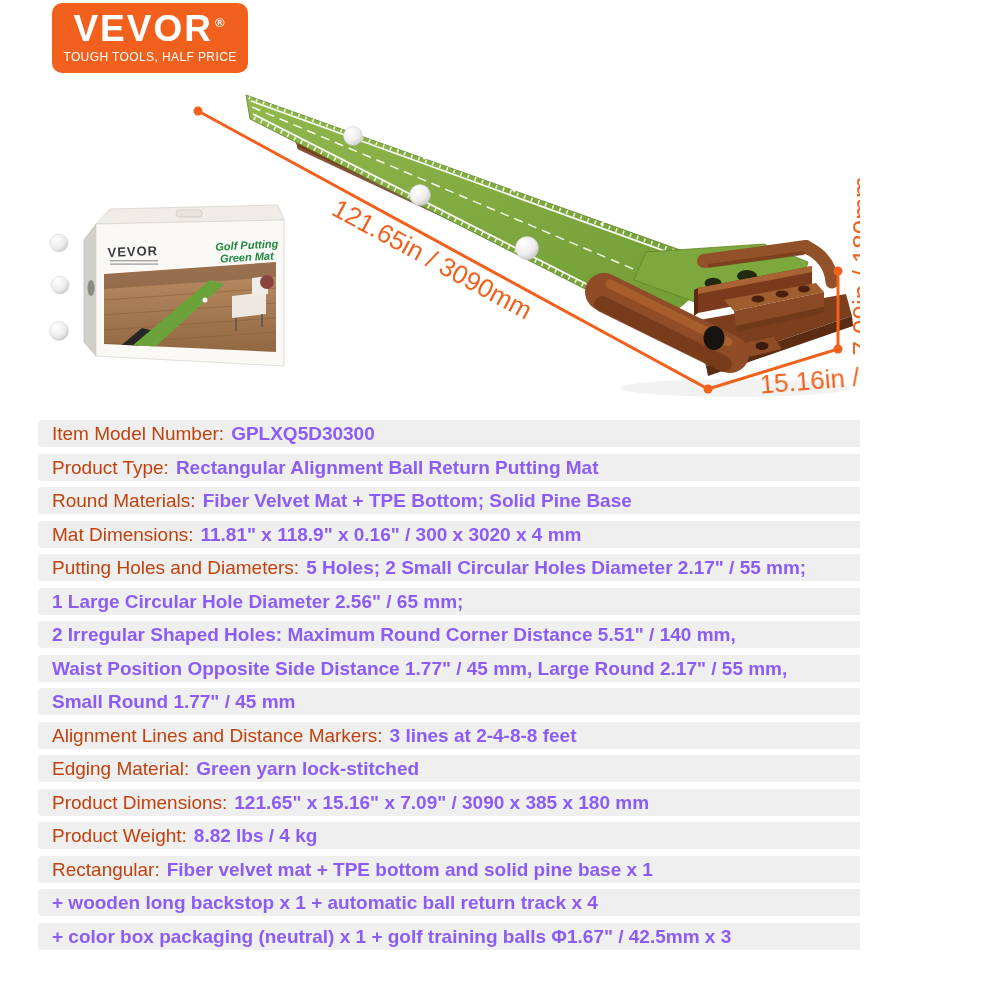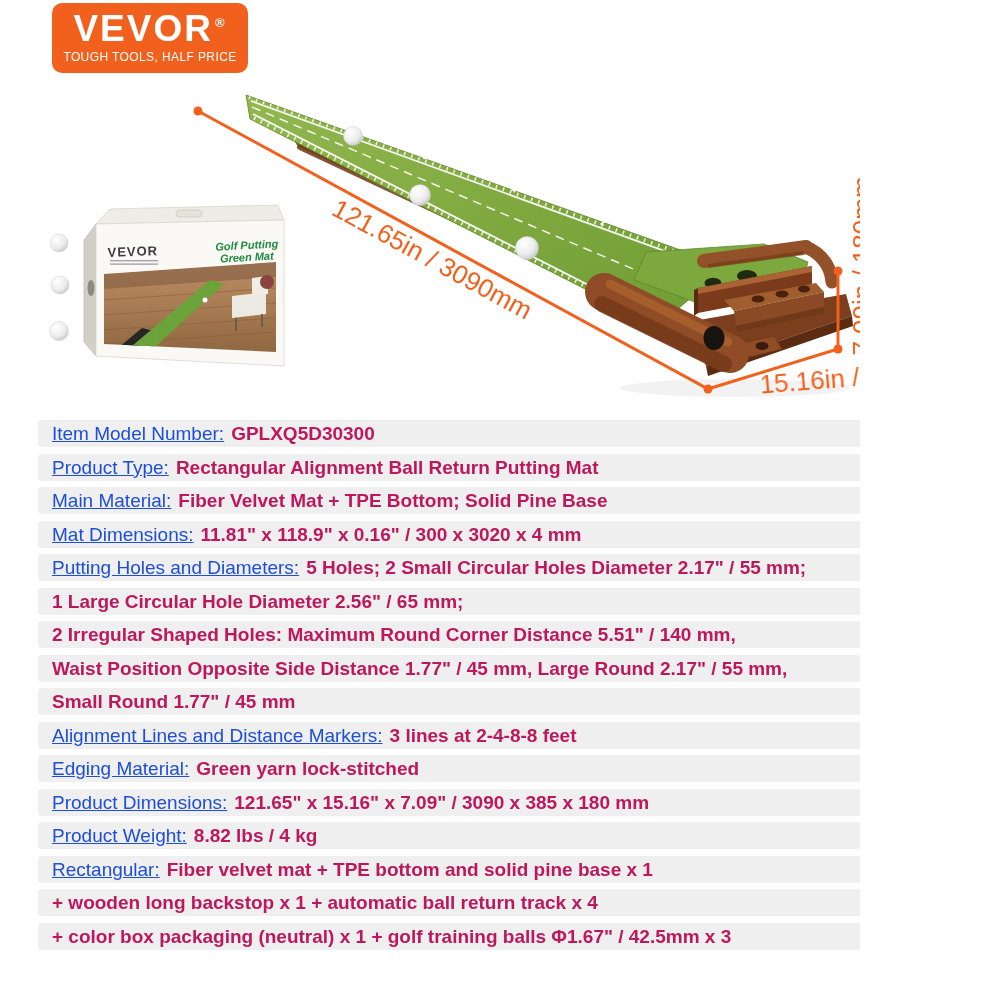--- a/index.html
+++ b/index.html
@@ -15,23 +15,23 @@
 
   
   .illustration{position:absolute;left:0;top:0;width:1000px;height:414px;}
   .illustration text{font-family:"Liberation Sans",sans-serif;}
   .dim-label{font-size:26px;font-weight:500;fill:#F1611D;}
 
   
   .specs{position:absolute;left:38px;top:420px;width:924px;}
   .row{height:27px;background:#EFEFEF;border-radius:4px;margin-bottom:6.5px;
        padding:0 14px;font-size:19px;line-height:27.5px;white-space:nowrap;overflow:hidden;}
-  .row .lbl{color:#1d4ed8;text-decoration:underline;}
+  .row .lbl{color:#c2410c;}
   .row .lbl:not(:empty){margin-right:7px;}
-  .row .val{color:#be185d;font-weight:bold;}
+  .row .val{color:#8b5cf6;font-weight:bold;}
 </style>
 </head>
 <body>
 
 <div class="page">
 
   <div class="logo">
     <div class="brand"><span>VEVOR</span><span class="reg">®</span></div>
     <div class="tagline">TOUGH TOOLS, HALF PRICE</div>
   </div>
@@ -169,21 +169,21 @@
       </g>
       <text class="dim-label" x="428" y="267" text-anchor="middle" transform="rotate(28.5 428 267)">121.65in / 3090mm</text>
       <text class="dim-label" x="871" y="266" text-anchor="middle" transform="rotate(-90 871 266)">7.09in / 180mm</text>
       <text class="dim-label" x="857" y="386" text-anchor="middle" transform="rotate(-4.5 857 386)">15.16in / 385mm</text>
     </g>
   </svg>
 
   <div class="specs">
     <div class="row"><span class="lbl">Item Model Number:</span><span class="val">GPLXQ5D30300</span></div>
     <div class="row"><span class="lbl">Product Type:</span><span class="val">Rectangular Alignment Ball Return Putting Mat</span></div>
-    <div class="row"><span class="lbl">Main Material:</span><span class="val">Fiber Velvet Mat + TPE Bottom; Solid Pine Base</span></div>
+    <div class="row"><span class="lbl">Round Materials:</span><span class="val">Fiber Velvet Mat + TPE Bottom; Solid Pine Base</span></div>
     <div class="row"><span class="lbl">Mat Dimensions:</span><span class="val">11.81" x 118.9" x 0.16" / 300 x 3020 x 4 mm</span></div>
     <div class="row"><span class="lbl">Putting Holes and Diameters:</span><span class="val">5 Holes; 2 Small Circular Holes Diameter 2.17" / 55 mm;</span></div>
     <div class="row"><span class="lbl"></span><span class="val">1 Large Circular Hole Diameter 2.56" / 65 mm;</span></div>
     <div class="row"><span class="lbl"></span><span class="val">2 Irregular Shaped Holes: Maximum Round Corner Distance 5.51" / 140 mm,</span></div>
     <div class="row"><span class="lbl"></span><span class="val">Waist Position Opposite Side Distance 1.77" / 45 mm, Large Round 2.17" / 55 mm,</span></div>
     <div class="row"><span class="lbl"></span><span class="val">Small Round 1.77" / 45 mm</span></div>
     <div class="row"><span class="lbl">Alignment Lines and Distance Markers:</span><span class="val">3 lines at 2-4-8-8 feet</span></div>
     <div class="row"><span class="lbl">Edging Material:</span><span class="val">Green yarn lock-stitched</span></div>
     <div class="row"><span class="lbl">Product Dimensions:</span><span class="val">121.65" x 15.16" x 7.09" / 3090 x 385 x 180 mm</span></div>
     <div class="row"><span class="lbl">Product Weight:</span><span class="val">8.82 lbs / 4 kg</span></div>

